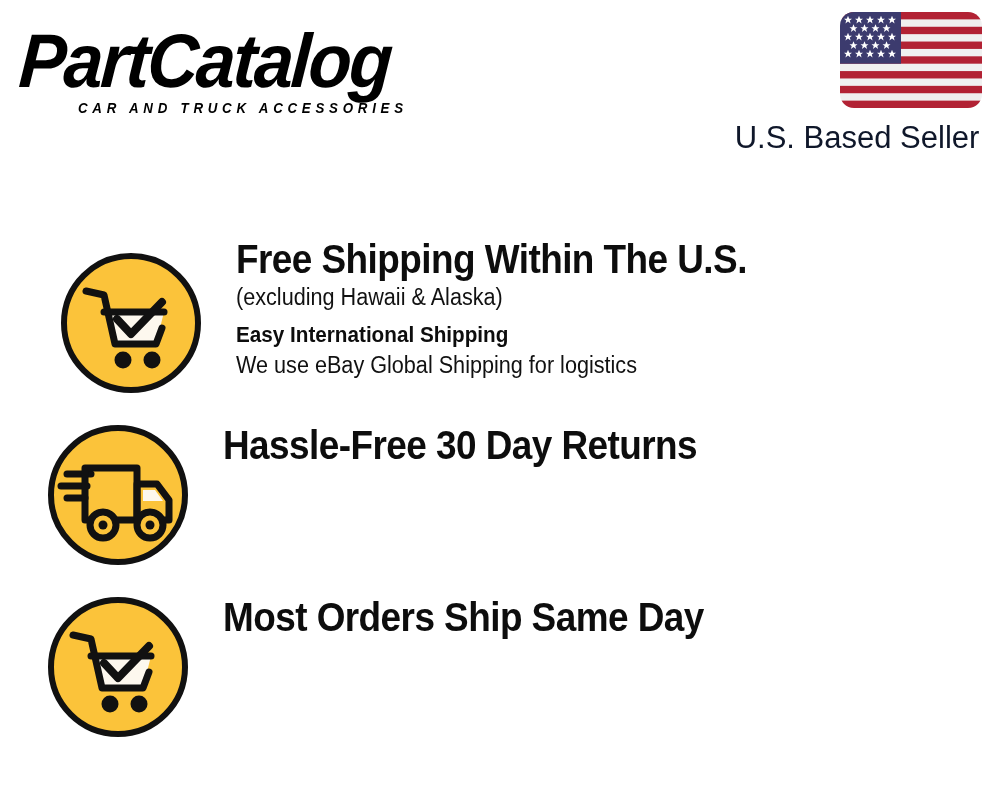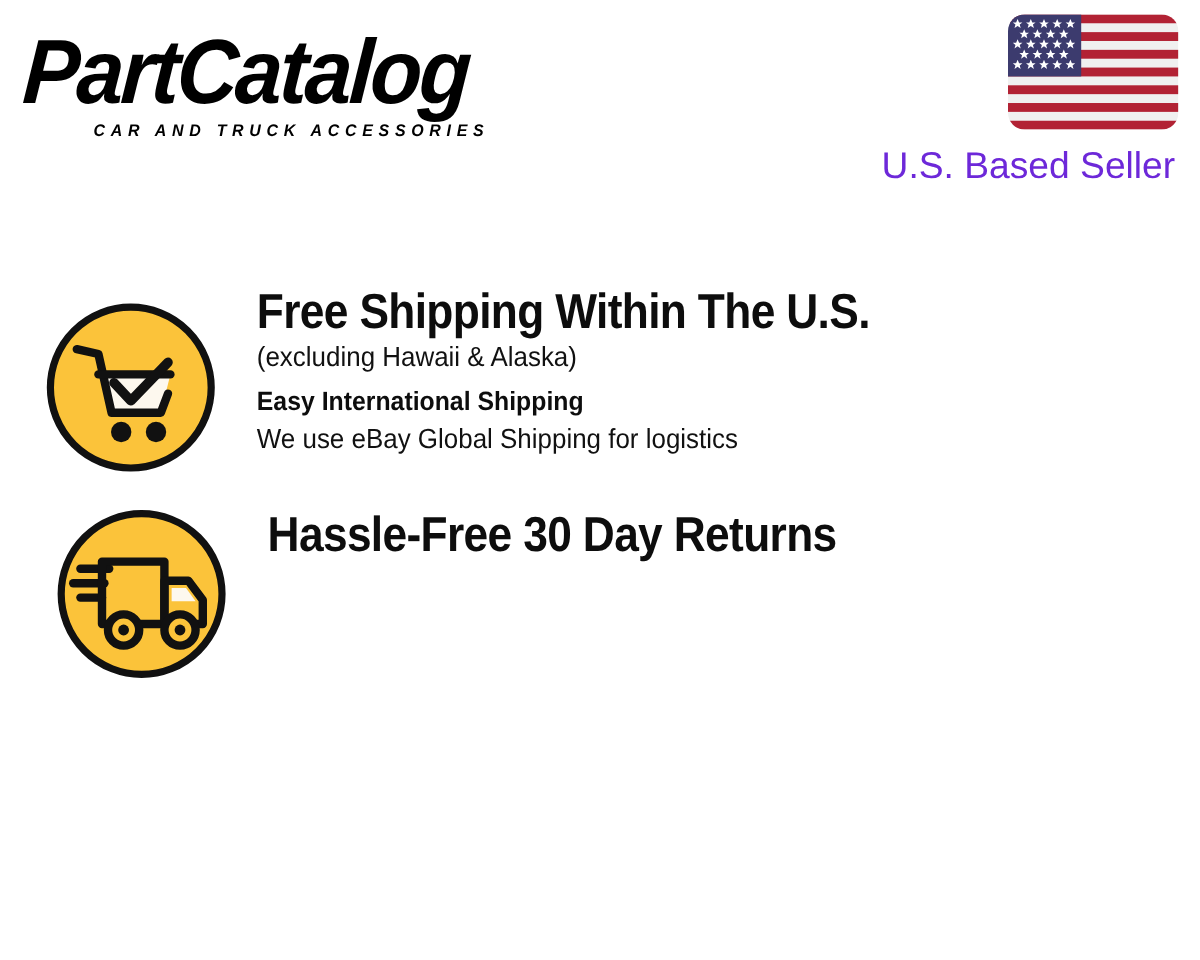--- a/index.html
+++ b/index.html
@@ -66,21 +66,21 @@
   .seller-label {
     position: absolute;
     left: 726px;
     top: 120px;
     width: 262px;
     text-align: center;
     font-family: "Liberation Sans", sans-serif;
     font-weight: normal;
     font-size: 31px;
     line-height: 36px;
-    color: #6d28d9;
+    color: #0f172a;
     letter-spacing: 0px;
     white-space: nowrap;
   }
 
   
   .feature {
     position: absolute;
     display: flex;
     align-items: flex-start;
   }
@@ -122,21 +122,21 @@
     font-weight: bold;
     font-size: 22px;
     line-height: 30px;
     color: #0d0d0d;
     transform: scaleX(0.94);
     transform-origin: left center;
     white-space: nowrap;
   }
 
   
-  #feature-row-0 { left: 36px; top: 250px; width: 930px; justify-content: flex-end; }
+  #feature-row-0 { left: 58px; top: 250px; width: 930px; justify-content: flex-end; }
   #feature-row-1 { left: 45px; top: 422px; width: 930px; }
   #feature-row-2 { left: 45px; top: 594px; width: 930px; }
 
   #feature-row-0 .feature-text { padding-top: -4px; margin-top: -14px; }
   #feature-row-1 .feature-text,
   #feature-row-2 .feature-text {
     display: flex;
     min-height: 146px;
   }
   #feature-row-0 .gap-small { height: 8px; }
@@ -253,14 +253,30 @@
         <circle cx="105" cy="103" r="13" fill="#fbc33a" stroke="#111111" stroke-width="7"></circle>
         <circle cx="58" cy="103" r="4.5" fill="#111111"></circle>
         <circle cx="105" cy="103" r="4.5" fill="#111111"></circle>
       </svg>
     </div>
     <div class="feature-text">
       <div class="feat-title">Hassle-Free 30 Day Returns</div>
     </div>
   </div>
 
+  <div class="feature" id="feature-row-2">
+    <div class="feature-icon">
+      <svg viewBox="0 0 146 146" xmlns="http://www.w3.org/2000/svg">
+        <circle cx="73" cy="73" r="67" fill="#fbc33a" stroke="#111111" stroke-width="6"></circle>
+        <path d="M48 62 L106 62 L98 94 L57 94 Z" fill="#fdf8ee"></path>
+        <path d="M28 41 L46 45 L57 94 L98 94 L104 78" fill="none" stroke="#111111" stroke-width="7" stroke-linecap="round" stroke-linejoin="round"></path>
+        <path d="M46 62 L106 62" fill="none" stroke="#111111" stroke-width="7" stroke-linecap="round"></path>
+        <path d="M59 69 L73 84 L104 52" fill="none" stroke="#111111" stroke-width="8" stroke-linecap="round" stroke-linejoin="round"></path>
+        <circle cx="65" cy="110" r="8.5" fill="#111111"></circle>
+        <circle cx="94" cy="110" r="8.5" fill="#111111"></circle>
+      </svg>
+    </div>
+    <div class="feature-text">
+      <div class="feat-title">Most Orders Ship Same Day</div>
+    </div>
+  </div>
 
 </div>
 
 </body></html>

